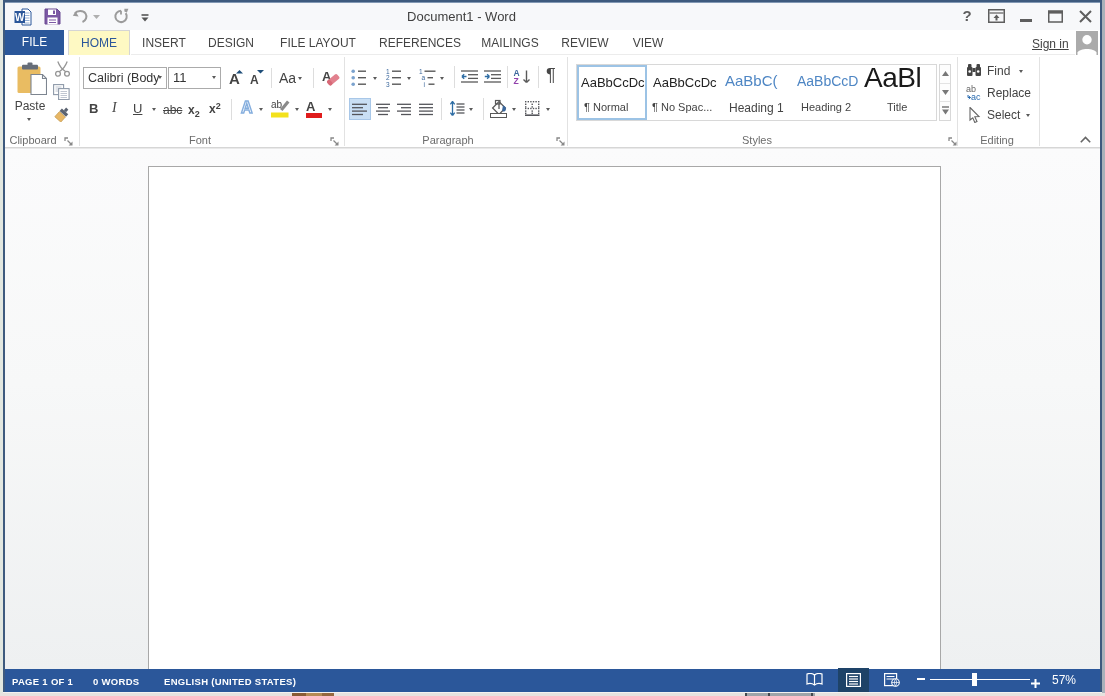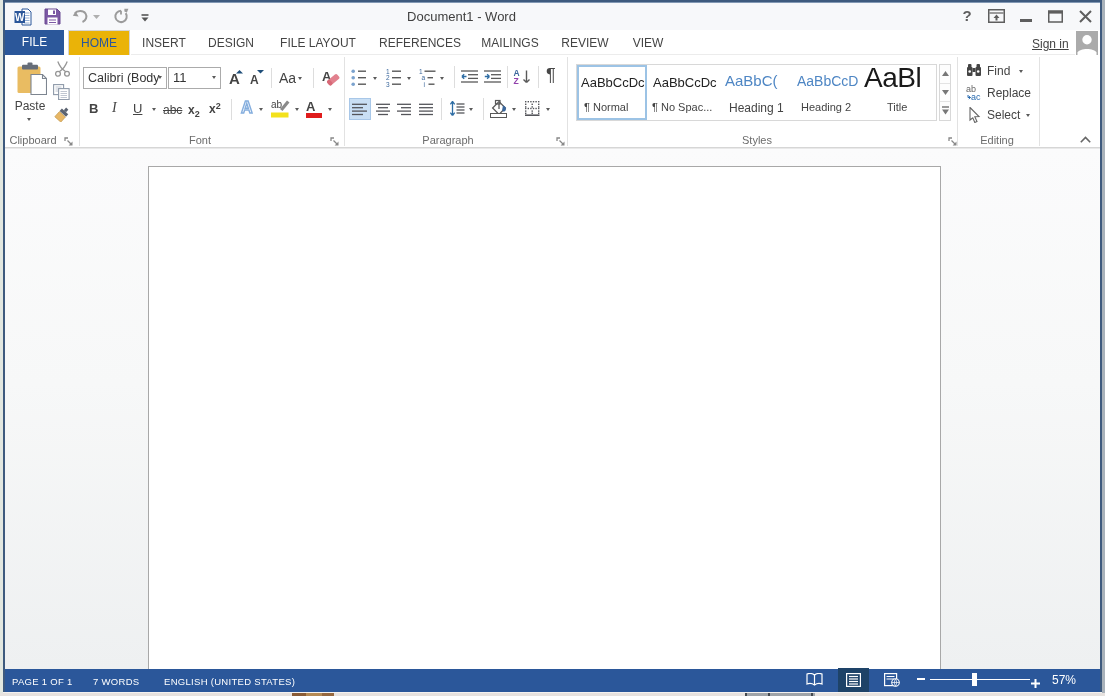--- a/index.html
+++ b/index.html
@@ -12,41 +12,41 @@
   #border-right { left:1100px; top:0; width:2px; height:692px; background:#3e5a7e; }
 
   
   #titlebar { left:5px; top:2px; width:1095px; height:28px; background:#f7f8fa; }
   #title { left:0; top:9px; width:923px; text-align:center; font-size:13px; color:#3f3f3f; }
 
   
   #tabrow { left:5px; top:30px; width:1095px; height:25px; background:#fff; }
   .tab { position:absolute; top:31px; height:24px; line-height:24px; font-size:12px; color:#444; text-align:center; }
   #tab-file { top:30px; left:5px; width:59px; height:25px; line-height:25px; background:#2b579a; color:#fff; }
-  #tab-home { top:30px; left:68px; width:62px; height:25px; line-height:25px; background:#eab308; border:1px solid #d5d5d5; border-bottom:none; color:#2b579a; }
+  #tab-home { top:30px; left:68px; width:62px; height:25px; line-height:25px; background:#fef9c3; border:1px solid #d5d5d5; border-bottom:none; color:#2b579a; }
   #signin { left:1032px; top:37px; font-size:12px; color:#444;text-decoration:underline; }
 
   
   #ribbon { left:5px; top:55px; width:1095px; height:93px; background:#fff; border-bottom:1px solid #d6d6d6; }
   .gsep { position:absolute; top:57px; width:1px; height:89px; background:#e2e2e2; }
   .glabel { position:absolute; top:134px; font-size:11px; color:#6c6c6c; text-align:center; }
   .btnlabel { position:absolute; font-size:12px; color:#444; }
   .caret { position:absolute; width:0; height:0; border-left:2.5px solid transparent; border-right:2.5px solid transparent; border-top:3.5px solid #5a5a5a; }
 
   
   .combo { position:absolute; height:22px; background:#fff; border:1px solid #ababab; font-size:13px; color:#333; line-height:20px; padding-left:4px; white-space:nowrap; overflow:hidden; }
   .combo .cdrop { position:absolute; right:4px; top:8px; width:0; height:0; border-left:2.5px solid transparent; border-right:2.5px solid transparent; border-top:3.5px solid #5a5a5a; }
 
   
   #canvas { left:5px; top:149px; width:1095px; height:520px; background:linear-gradient(180deg,#fbfbfc 0%,#f7f8f8 45%,#eef0f1 100%); }
   #page { position:absolute; left:143px; top:17px; width:793px; height:503px; background:#fff; border:1px solid #a8a8a8; border-bottom:none; }
 
   
   #statusbar { left:5px; top:669px; width:1095px; height:23px; background:#2b579a; color:#fff; }
-  .sbtext { position:absolute; top:676px; font-size:9.5px; color:#fff; letter-spacing:0.3px; }
+  .sbtext { position:absolute; top:676px; font-size:9.5px; color:#fff; letter-spacing:0.3px;font-weight:bold; }
   #deskline { left:0; top:692px; width:1105px; height:1px; background:#f5f2f0; }
   #desktop { left:0; top:693px; width:1105px; height:3px; background:#e7e2df; }
 </style>
 </head>
 <body>
 <div class="abs" id="titlebar"></div>
 <div class="abs" style="left:4px;top:2px;width:1097px;height:1px;background:#8298b4"></div>
 <div class="abs" id="title">Document1 - Word</div>
 
 <svg class="abs" style="left:14px;top:8px" width="18" height="18" viewBox="0 0 18 18">
@@ -439,21 +439,21 @@
 <svg class="abs" style="left:1080px;top:136px" width="11" height="7" viewBox="0 0 11 7">
     <path d="M0.8 6.2 L5.5 1.5 L10.2 6.2" stroke="#666" stroke-width="1.6" fill="none"></path>
   </svg>
 
 <div class="abs" id="canvas">
     <div id="page"></div>
   </div>
 
 <div class="abs" id="statusbar"></div>
 <div class="abs sbtext" style="left:12px">PAGE 1 OF 1</div>
-<div class="abs sbtext" style="left:93px">7 WORDS</div>
+<div class="abs sbtext" style="left:93px">0 WORDS</div>
 <div class="abs sbtext" style="left:164px">ENGLISH (UNITED STATES)</div>
 <svg class="abs" style="left:806px;top:673px" width="17" height="13" viewBox="0 0 17 13">
   <path d="M1 1 C3.5 0, 6.5 0.5, 8.5 2 C10.5 0.5, 13.5 0, 16 1 V11 C13.5 10, 10.5 10.5, 8.5 12 C6.5 10.5, 3.5 10, 1 11 Z" fill="none" stroke="#fff" stroke-width="1.2"></path>
   <line x1="8.5" y1="2" x2="8.5" y2="12" stroke="#fff" stroke-width="1.2"></line>
 </svg>
 <div class="abs" style="left:838px;top:668px;width:31px;height:24px;background:#1e4368"></div>
 <svg class="abs" style="left:846px;top:673px" width="15" height="14" viewBox="0 0 15 14">
   <rect x="0.6" y="0.6" width="13.8" height="12.8" fill="none" stroke="#fff" stroke-width="1.2"></rect>
   <g stroke="#fff" stroke-width="1.2">
       <line x1="3" y1="3.5" x2="12" y2="3.5"></line>

